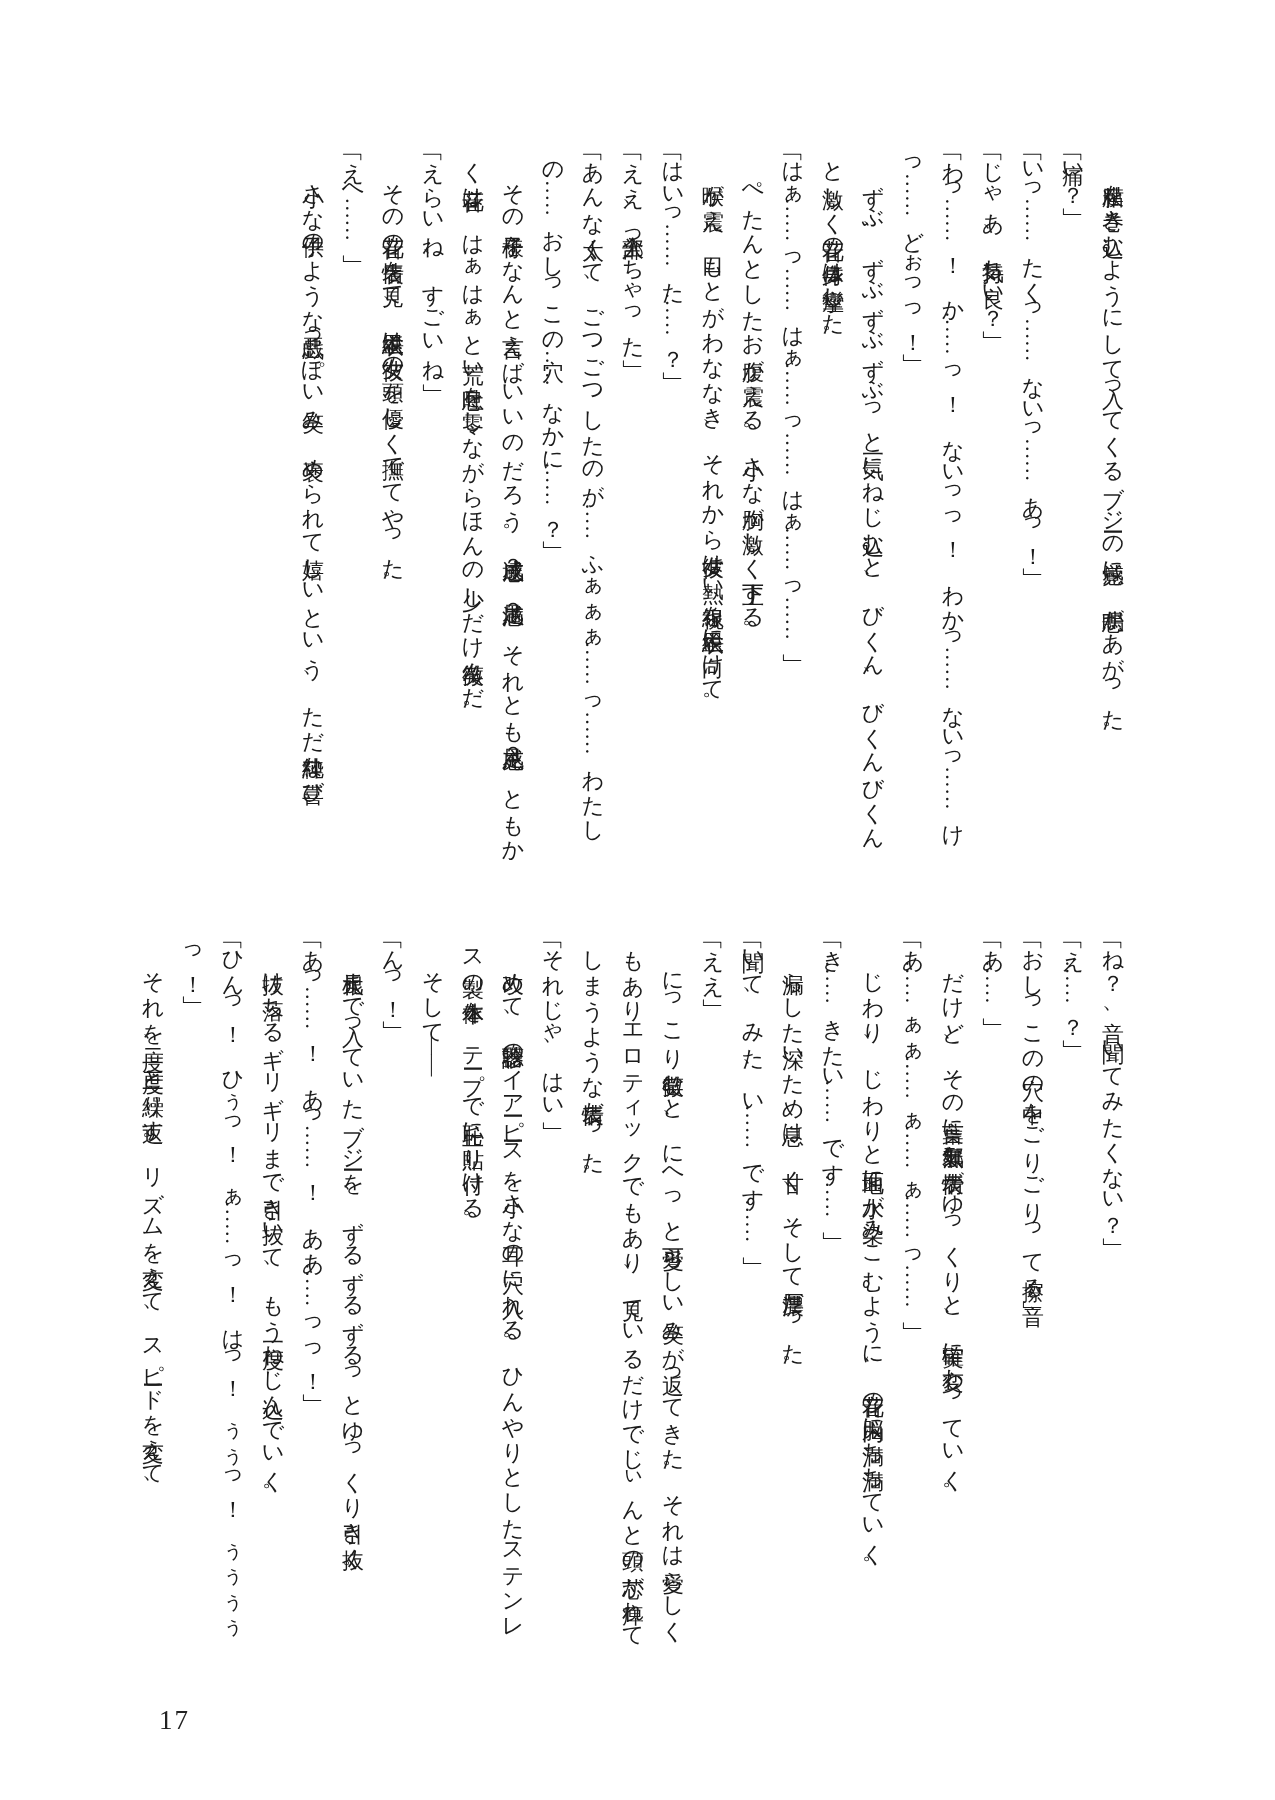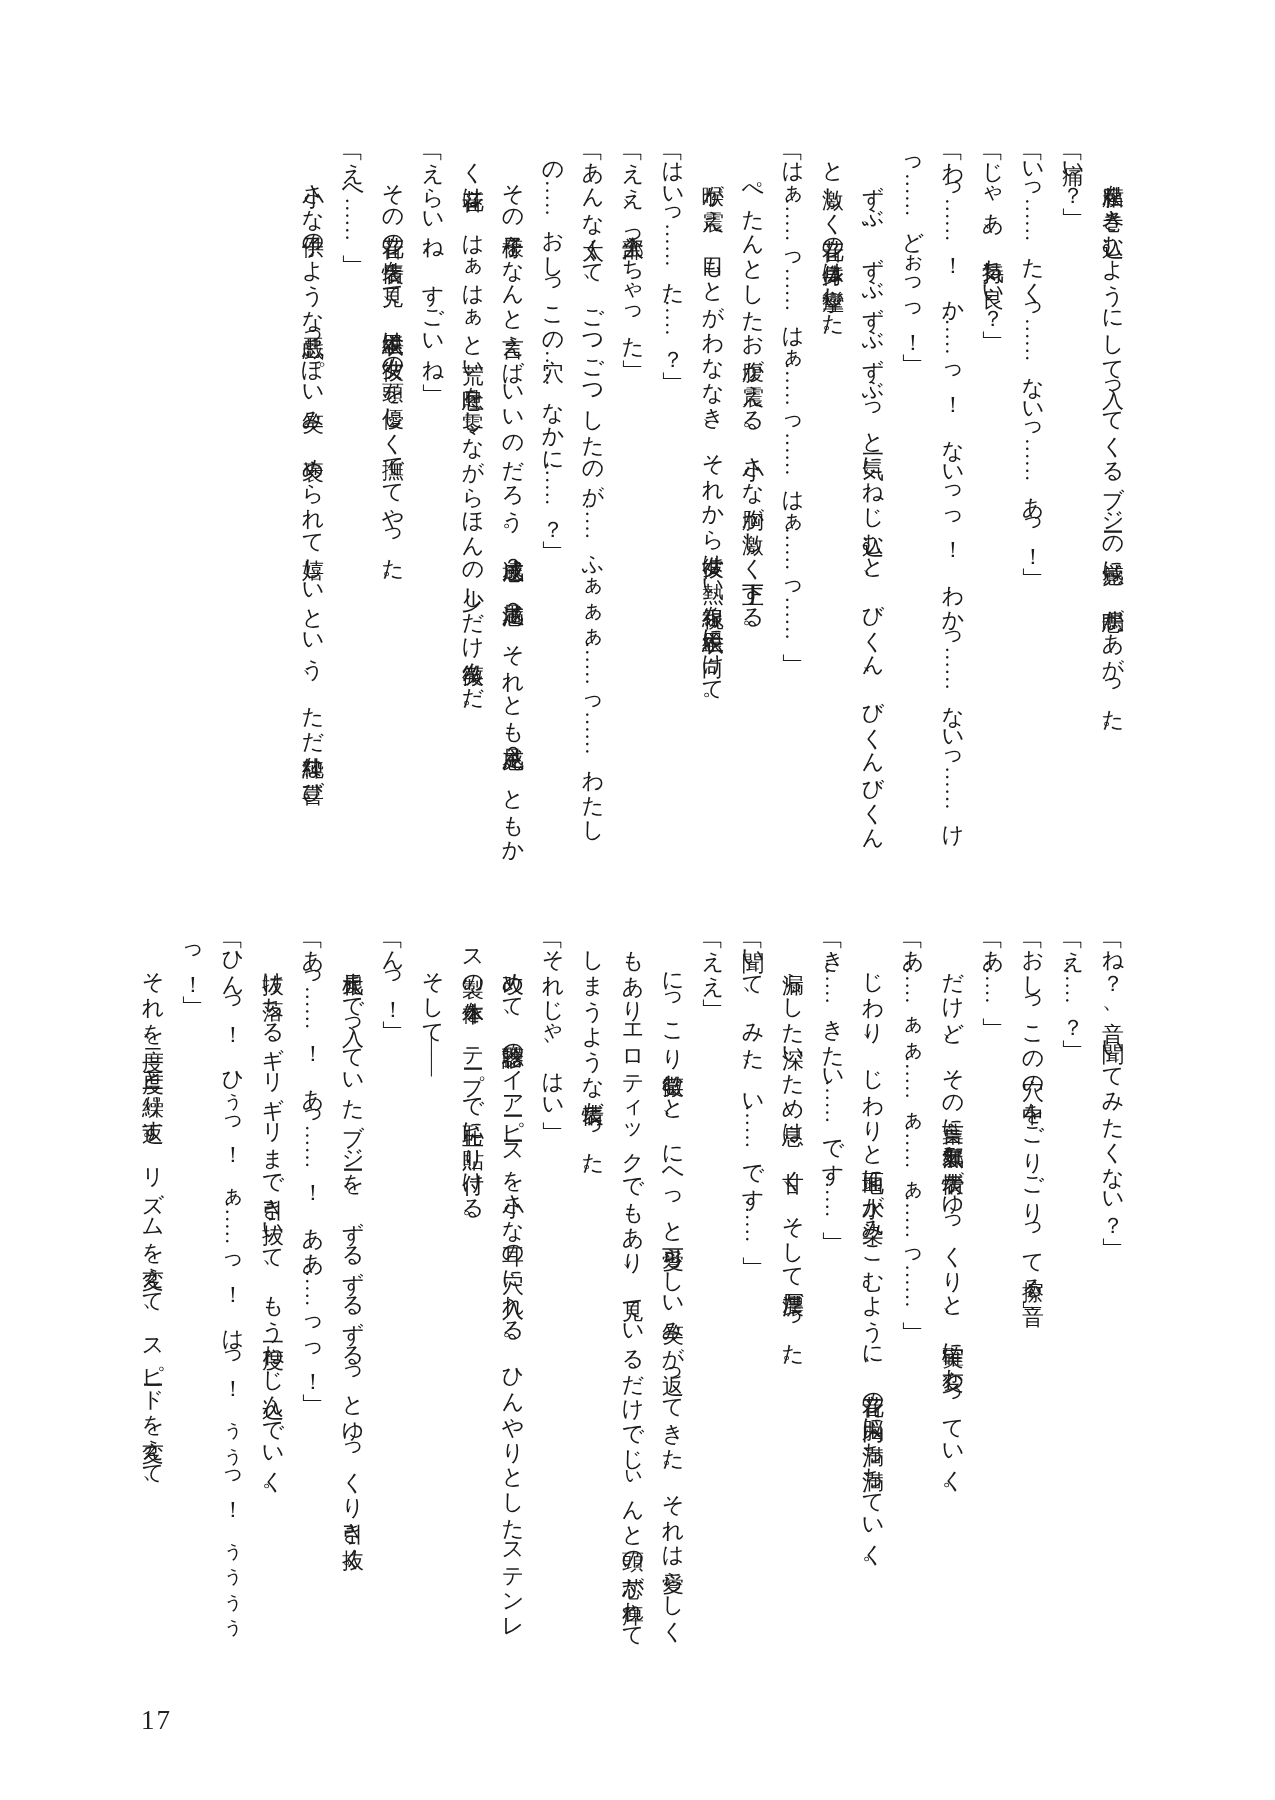--- a/index.html
+++ b/index.html
@@ -37,21 +37,21 @@
   .band-bottom { top: 935px; }
   .para {
     margin: 0;
     padding: 0;
   }
   .para.indent {
     text-indent: 22px;
   }
   .page-number {
     position: absolute;
-    left: 141px;
+    left: 159px;
     top: 1705px;
     font-size: 27px;
     letter-spacing: 2px;
     color: #222222;
   }
 </style>
 </head>
 <body>
 
 <div class="page">

